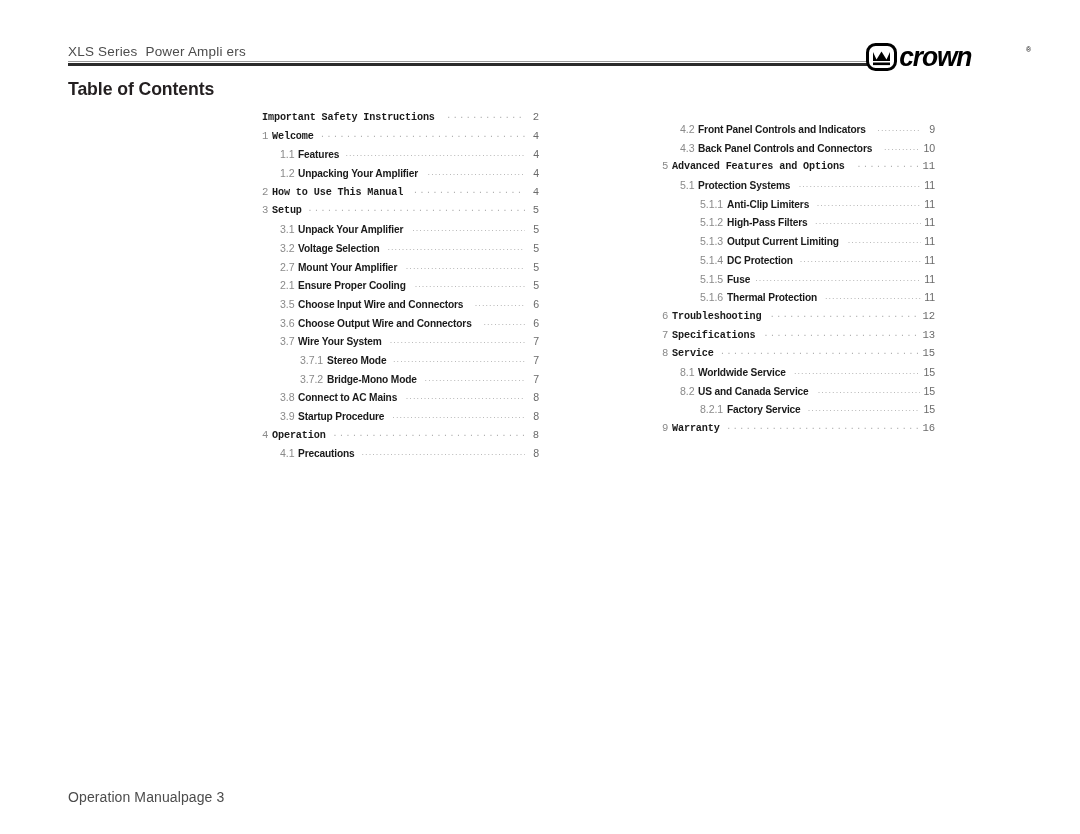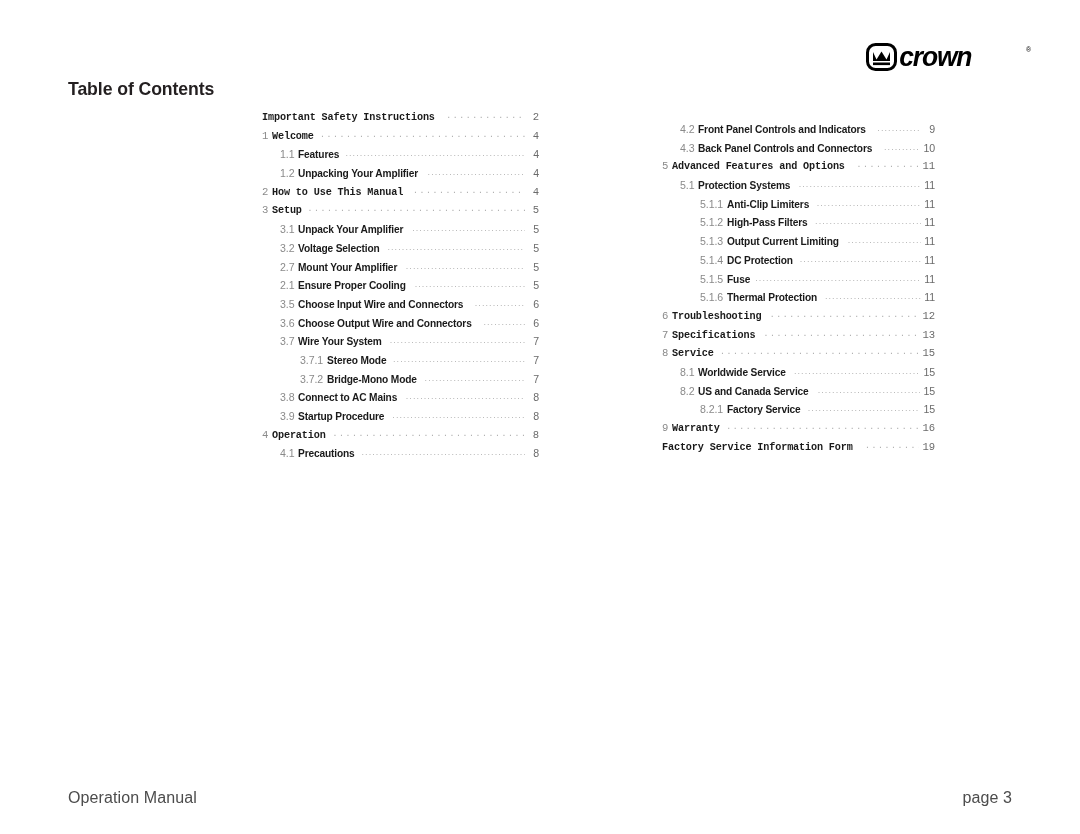--- a/index.html
+++ b/index.html
@@ -144,31 +144,38 @@
   .lvl2 { padding-left: 18px; }
   .lvl3 { padding-left: 38px; }
 
   
   .footer {
     position: absolute;
     left: 68px;
     top: 789px;
     width: 944px;
     display: flex;
-    justify-content: space-between;
-    font-size: 16px;
+    justify-content: flex-start;
+    font-size: 14px;
     color: #4c4c4c;
     letter-spacing: 0.1px;
   }
 </style>
 </head>
 <body>
 
 <div class="page">
 
+  <div class="header">
+    <div class="header-title">XLS Series  Power Ampli ers</div>
+    <div class="header-rules">
+      <div class="rule-thin"></div>
+      <div class="rule-thick"></div>
+    </div>
+  </div>
 
   <div class="logo">
     <svg width="170" height="34" viewBox="0 0 170 34">
 
       <rect x="1.5" y="4.5" width="28" height="25" rx="8" ry="8" fill="#ffffff" stroke="#000000" stroke-width="3"></rect>
 
       <path d="M7 12 L10.5 19.5 L15.5 11.5 L20.5 19.5 L24 12 L24 21 L7 21 Z" fill="#000000"></path>
       <rect x="7" y="22.5" width="17" height="2.6" fill="#000000"></rect>
 
       <text x="34" y="26" font-family="'Liberation Sans', sans-serif" font-size="27" font-weight="bold" font-style="italic" letter-spacing="-1.2" transform="scale(0.98,1)" fill="#000000">crown</text>
@@ -391,25 +398,20 @@
           <span class="toc-label">Factory Service</span>
           <span class="toc-dots"></span>
           <span class="toc-page">15</span>
         </div>
         <div class="toc-row lvl1">
           <span class="toc-num">9</span>
           <span class="toc-label">Warranty</span>
           <span class="toc-dots"></span>
           <span class="toc-page">16</span>
         </div>
-        <div class="toc-row lvl1 no-num">
-          <span class="toc-label">Factory Service Information Form</span>
-          <span class="toc-dots"></span>
-          <span class="toc-page">19</span>
-        </div>
       </div>
   </div>
 
   <div class="footer">
     <span>Operation Manual</span>
     <span>page 3</span>
   </div>
 
 </div>
 

